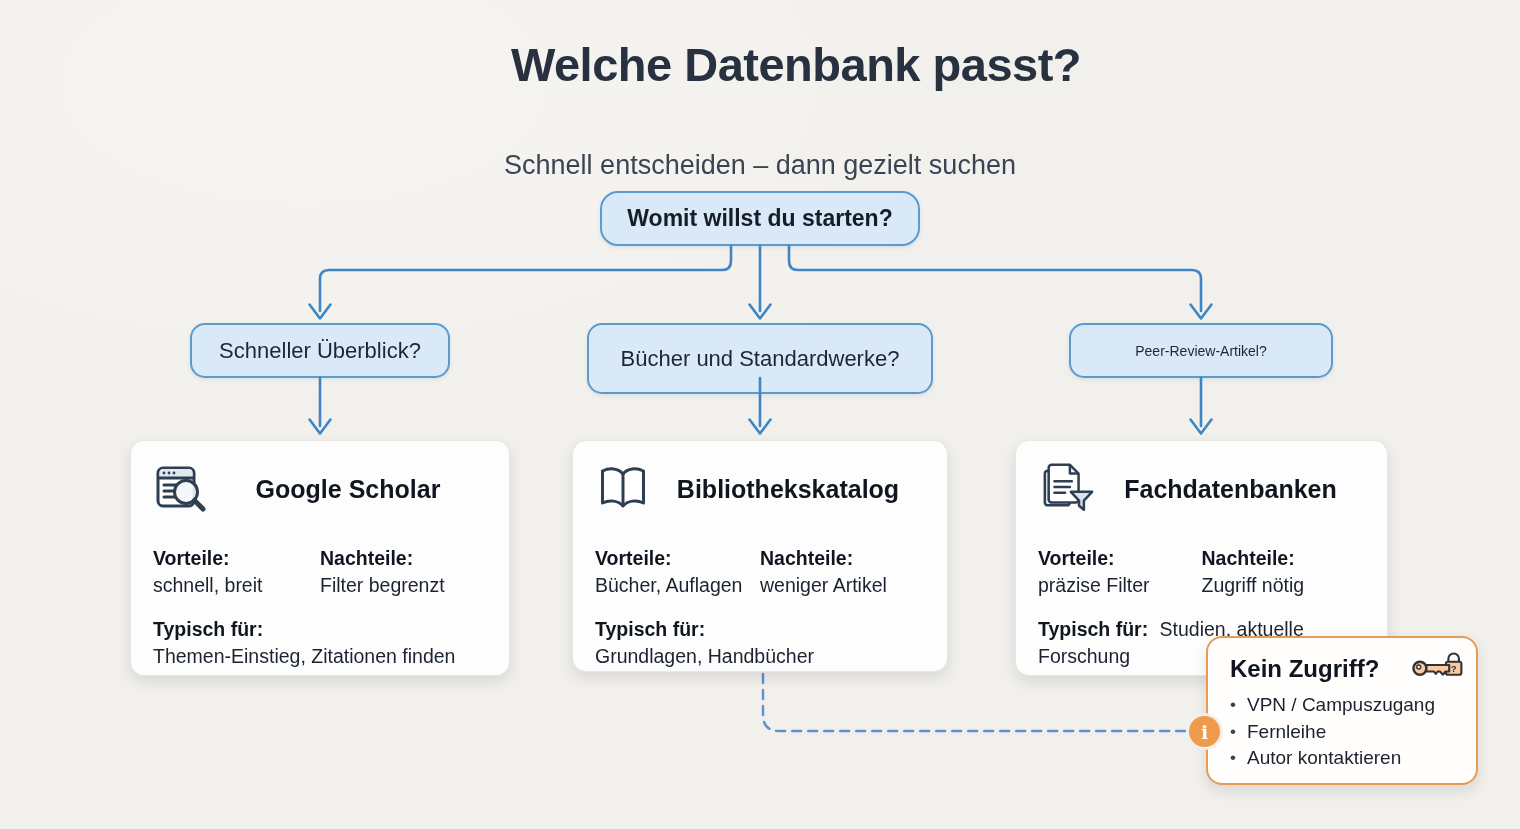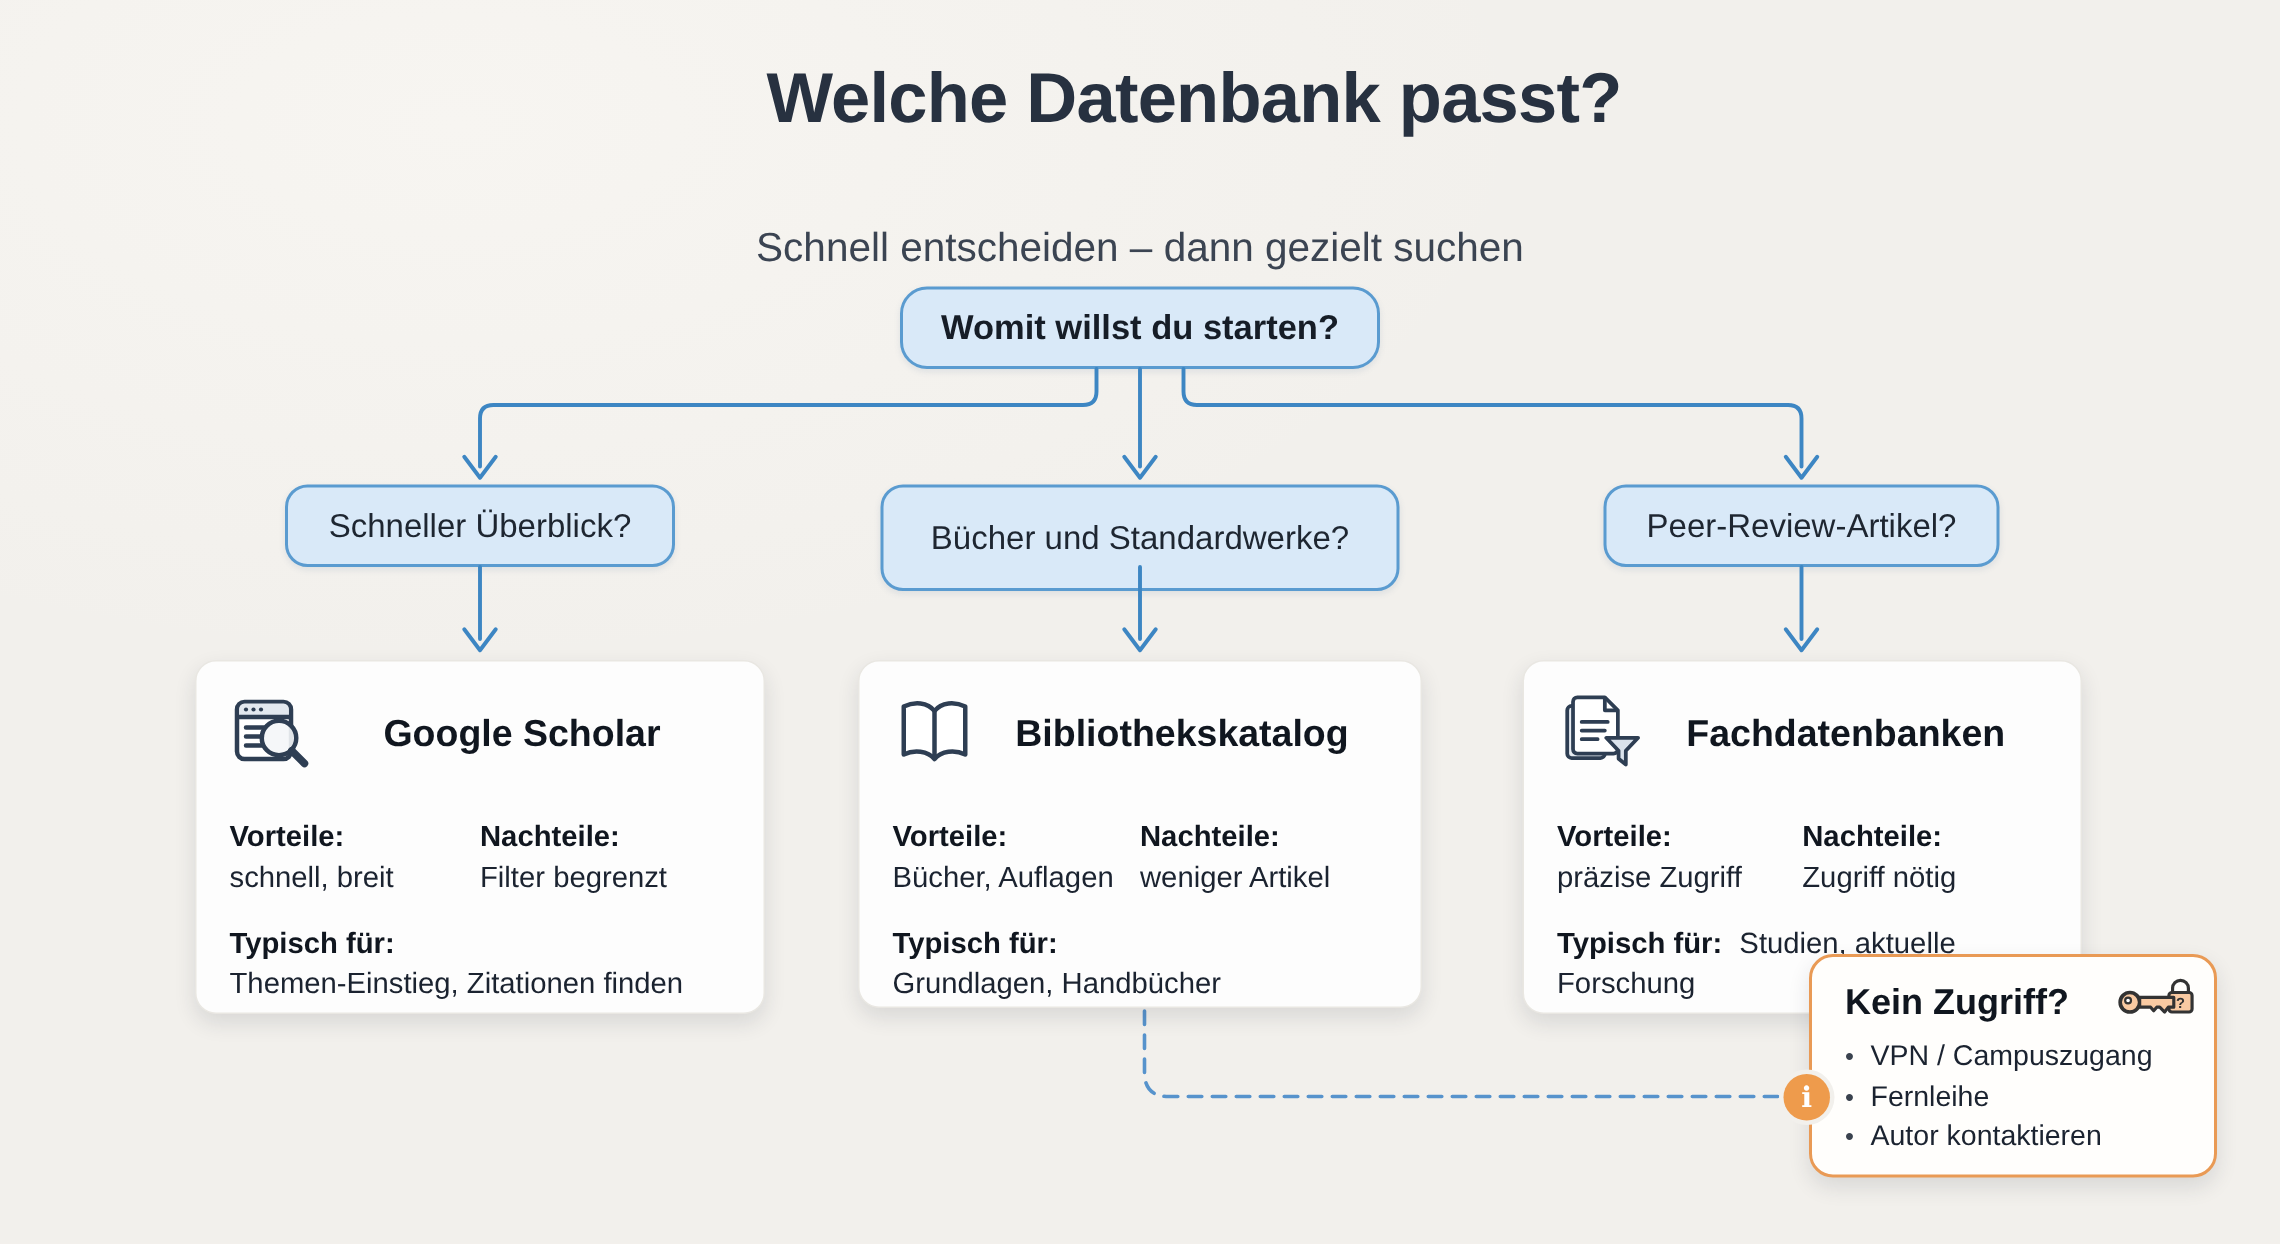--- a/index.html
+++ b/index.html
@@ -34,21 +34,21 @@
     display:flex;align-items:center;justify-content:center;
     color:#1e2631;
     box-shadow:0 2px 4px rgba(70,110,150,0.12);
   }
   .node.root{
     left:600px;top:191px;width:320px;height:55px;
     font-size:23px;font-weight:bold;border-radius:18px;color:#161d27;
   }
   .node.q-left  {left:190px; top:323px;width:260px;height:55px;font-size:22px;}
   .node.q-mid   {left:587px; top:323px;width:346px;height:71px;font-size:22px;}
-  .node.q-right {left:1069px;top:323px;width:264px;height:55px;font-size:22px;}
+  .node.q-right {left:1069px;top:323px;width:264px;height:55px;font-size:14px;}
   
   .card{
     position:absolute;box-sizing:border-box;
     background:#fdfdfd;border:1px solid #e9e7e2;border-radius:14px;
     box-shadow:0 6px 14px rgba(35,45,60,0.12);
     padding:16px 22px 14px 22px;z-index:2;
   }
   .card.c-left {left:130px; top:440px;width:380px;height:236px;}
   .card.c-mid  {left:572px; top:440px;width:376px;height:232px;}
   .card.c-right{left:1015px;top:440px;width:373px;height:236px;}
@@ -200,21 +200,21 @@
           <path d="M33 4 v9 h9" fill="none" stroke="#2e3e53" stroke-width="2.6" stroke-linejoin="round"></path>
           <path d="M17 21 h18 M17 27 h16 M17 33 h11" stroke="#2e3e53" stroke-width="2.6" stroke-linecap="round"></path>
           <path d="M34 32 H56 L47.5 41 V50.5 L42.5 46.5 V41 Z" fill="#dbe3ec" stroke="#2e3e53" stroke-width="2.6" stroke-linejoin="round"></path>
         </svg>
       </span>
       <span class="card-title">Fachdatenbanken</span>
     </div>
     <div class="card-cols">
       <div class="card-col">
         <span class="lbl">Vorteile:</span><br>
-        <span>präzise Zugriff</span>
+        <span>präzise Filter</span>
       </div>
       <div class="card-col">
         <span class="lbl">Nachteile:</span><br>
         <span>Zugriff nötig</span>
       </div>
     </div>
     <div class="card-typ inline">
       <span class="lbl">Typisch für:</span>
       <span>Studien, aktuelle Forschung</span>
     </div>

